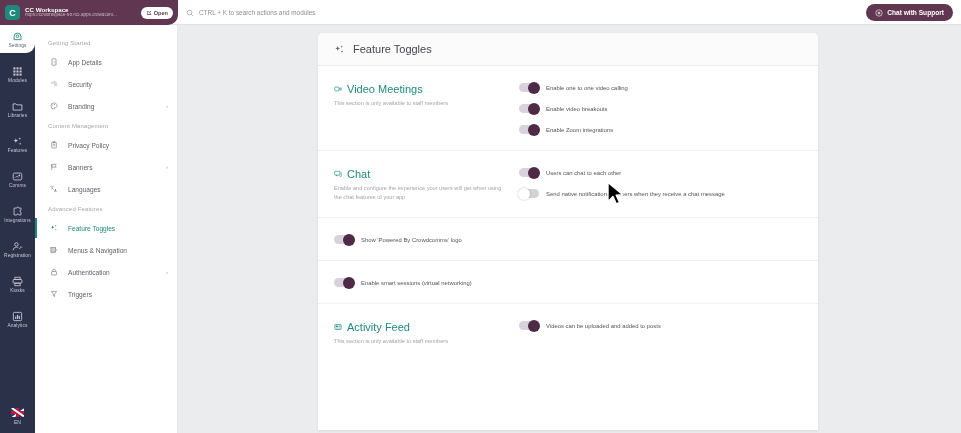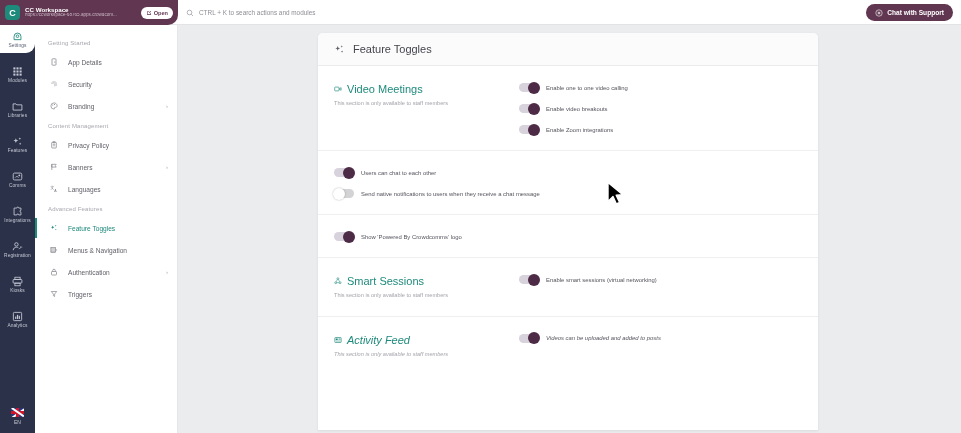--- a/index.html
+++ b/index.html
@@ -135,21 +135,21 @@
     height: 33px; display: flex; align-items: center; gap: 8px;
     padding: 0 16px; border-bottom: 1px solid #ececed; background: #fbfbfb;
   }
   .cardhead .ch-ico { color: #5f5f68; display: flex; }
   .cardtitle { font-size: 11px; color: #45454e; }
 
   .section {
     display: flex; padding: 16px 16px 16px 16px; gap: 10px;
     border-bottom: 1px solid #efeff0;
   }
-  .section:last-child { border-bottom: none; font-style: italic; }
+  .section:last-child { border-bottom: none; }
   .sec-left { width: 175px; flex: none; padding-top: 1px; }
   .sec-title {
     display: flex; align-items: center; gap: 5px;
     color: #1e8a7c; font-size: 11px; margin-bottom: 4px;
   }
   .sec-title .st-ico { display: flex; color: #1e8a7c; }
   .sec-desc { font-size: 5.6px; color: #a4a4ac; line-height: 1.55; }
   .sec-right { flex: 1; display: flex; flex-direction: column; gap: 12px; padding-top: 1px; }
   .tog-row { display: flex; align-items: center; gap: 7px; }
   .switch {
@@ -467,62 +467,61 @@
           <div class="tog-row">
             <span class="switch on">
                 <span class="knob"></span>
               </span>
             <span class="tog-lbl">Enable Zoom integrations</span>
           </div>
         </div>
       </div>
 
       <div class="section">
-        <div class="sec-right">
-          <div class="tog-row">
-            <span class="switch on">
-                <span class="knob"></span>
-              </span>
-            <span class="tog-lbl">Users can chat to each other</span>
-          </div>
-          <div class="tog-row">
-            <span class="switch off">
-                <span class="knob"></span>
-              </span>
-            <span class="tog-lbl">Send native notifications to users when they receive a chat message</span>
-          </div>
-        </div>
-      </div>
-
-      <div class="section">
-        <div class="sec-right">
-          <div class="tog-row">
-            <span class="switch on">
-                <span class="knob"></span>
-              </span>
-            <span class="tog-lbl">Show 'Powered By Crowdcomms' logo</span>
-          </div>
-        </div>
-      </div>
-
-      <div class="section">
         <div class="sec-left">
           <div class="sec-title">
             <span class="st-ico">
               <svg width="8" height="8" viewBox="0 0 16 16">
-                <circle cx="3.4" cy="11.4" r="1.9" fill="none" stroke="#1e8a7c" stroke-width="1.2"></circle>
-                <circle cx="12.2" cy="11.4" r="1.9" fill="none" stroke="#1e8a7c" stroke-width="1.2"></circle>
-                <circle cx="7.8" cy="3.4" r="1.9" fill="none" stroke="#1e8a7c" stroke-width="1.2"></circle>
-                <path d="M6.6 5.1L4.3 9.7M9 5.1l2.3 4.6M5.3 11.4h5" stroke="#1e8a7c" stroke-width="1"></path>
+                <rect x="1.4" y="2.6" width="10.4" height="7.6" rx="1.4" fill="none" stroke="#1e8a7c" stroke-width="1.3"></rect>
+                <path d="M4 10.2v2.6l3-2.6z" fill="#1e8a7c"></path>
+                <path d="M13 5.4h1.6v7.4h-2.2l-2-2" fill="none" stroke="#1e8a7c" stroke-width="1.1"></path>
               </svg>
             </span>
-            <span>Smart Sessions</span>
-          </div>
-          <div class="sec-desc">This section is only available to staff members</div>
-        </div>
+            <span>Chat</span>
+          </div>
+          <div class="sec-desc">Enable and configure the experience your users will get when using the chat features of your app</div>
+        </div>
+        <div class="sec-right">
+          <div class="tog-row">
+            <span class="switch on">
+                <span class="knob"></span>
+              </span>
+            <span class="tog-lbl">Users can chat to each other</span>
+          </div>
+          <div class="tog-row">
+            <span class="switch off">
+                <span class="knob"></span>
+              </span>
+            <span class="tog-lbl">Send native notifications to users when they receive a chat message</span>
+          </div>
+        </div>
+      </div>
+
+      <div class="section">
+        <div class="sec-right">
+          <div class="tog-row">
+            <span class="switch on">
+                <span class="knob"></span>
+              </span>
+            <span class="tog-lbl">Show 'Powered By Crowdcomms' logo</span>
+          </div>
+        </div>
+      </div>
+
+      <div class="section">
         <div class="sec-right">
           <div class="tog-row">
             <span class="switch on">
                 <span class="knob"></span>
               </span>
             <span class="tog-lbl">Enable smart sessions (virtual networking)</span>
           </div>
         </div>
       </div>
 

